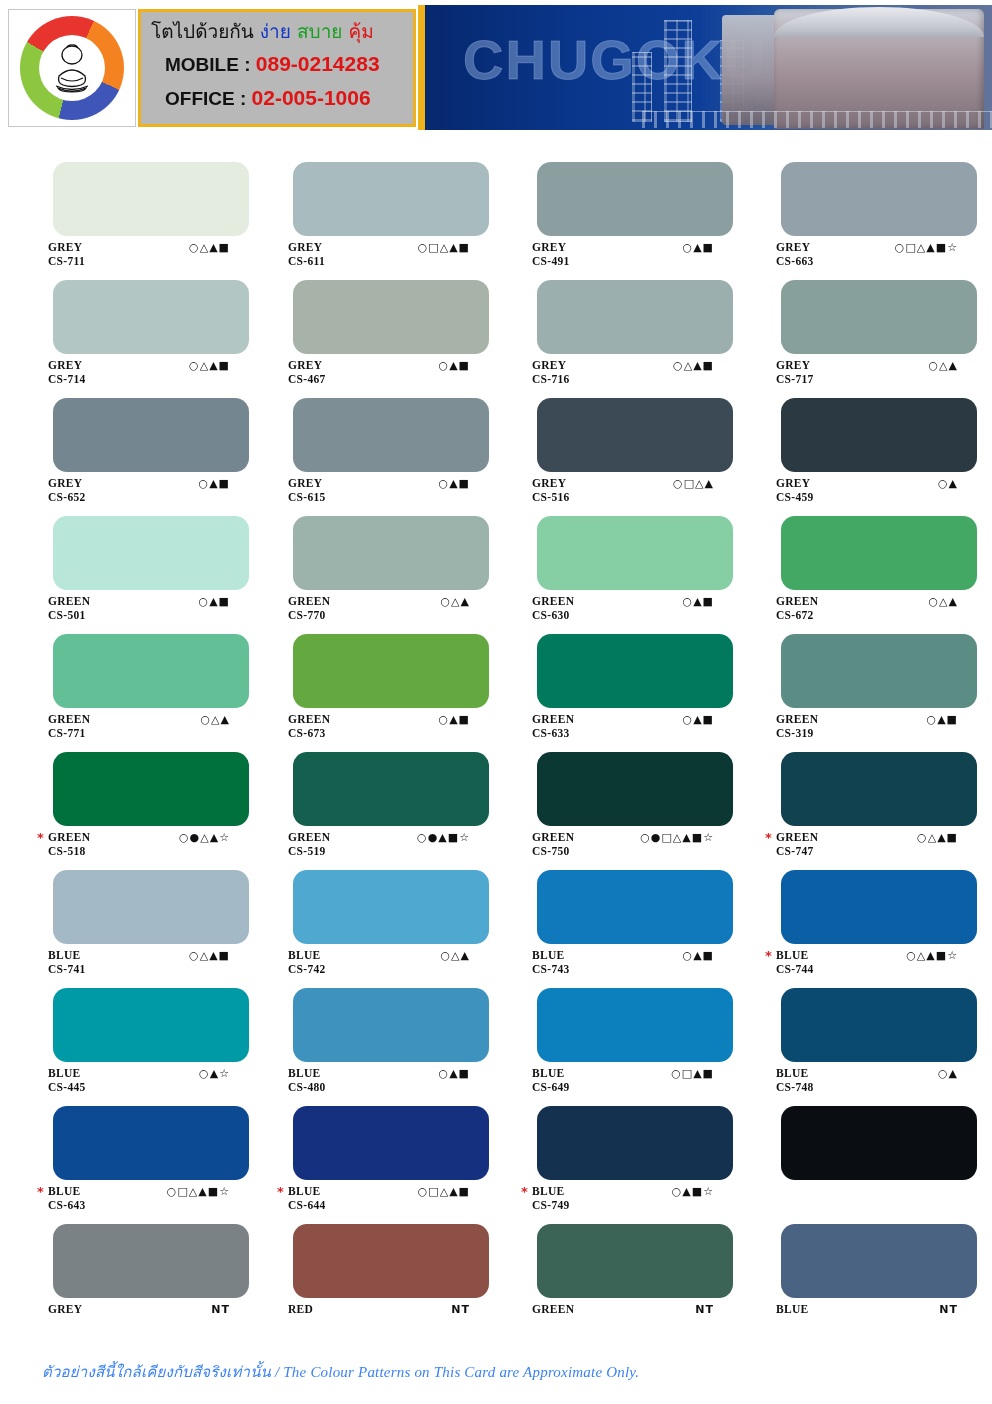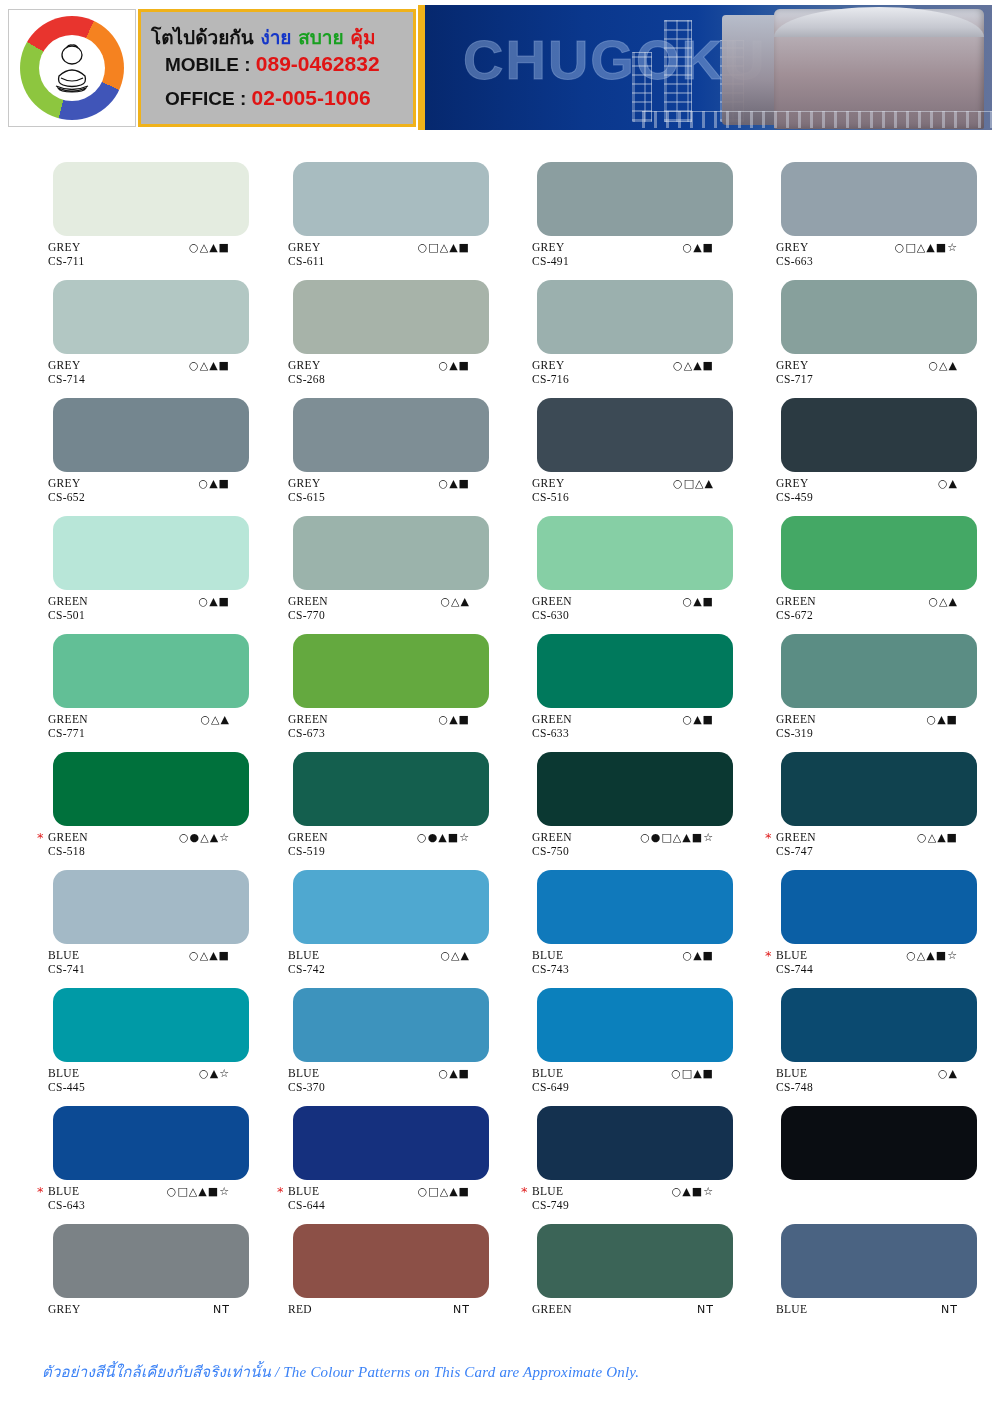--- a/index.html
+++ b/index.html
@@ -113,23 +113,22 @@
   #contact-box{
     position:absolute;left:138px;top:9px;
     width:278px;height:118px;
     background:#b8b8b8;
     border:3px solid #f0b21a;
     box-sizing:border-box;
   }
   #tagline{
     position:absolute;left:10px;top:4px;
     font-family:"DejaVu Sans", sans-serif;
-    font-size:19px;font-weight:bold;
+    font-size:19px;font-weight:normal;
     white-space:nowrap;
-    margin-top:6px;
   }
   .tl-1{color:#111111;}
   .tl-2{color:#1436c8;}
   .tl-3{color:#18a020;}
   .tl-4{color:#e01414;}
   .contact-line{
     position:absolute;left:24px;
     font-family:"Liberation Sans", sans-serif;
     font-weight:bold;font-size:19px;
     white-space:nowrap;
@@ -167,21 +166,21 @@
   .cell.c3 .chip{margin-left:29px;}
   .meta{
     position:absolute;
     left:0;right:0;
     top:94px;
     height:24px;
     font-size:11.5px;
     color:#111;
     line-height:11.5px;
   }
-  .meta-inner{position:relative;height:24px;}
+  .meta-inner{position:relative;height:24px;font-weight:bold;}
   .star{
     position:absolute;
     color:#e02020;
     font-size:13px;
     font-family:"DejaVu Sans", sans-serif;
     line-height:12px;
   }
   .names{
     position:absolute;
     font-family:"Liberation Serif", serif;
@@ -255,21 +254,21 @@
 
   <div id="contact-box">
     <div id="tagline">
       <span class="tl-1">โตไปด้วยกัน</span>
       <span class="tl-2">ง่าย</span>
       <span class="tl-3">สบาย</span>
       <span class="tl-4">คุ้ม</span>
     </div>
     <div class="contact-line" id="contact-mobile">
       <span class="c-label">MOBILE :</span>
-      <span class="c-value">089-0462832</span>
+      <span class="c-value">089-0214283</span>
     </div>
     <div class="contact-line" id="contact-office">
       <span class="c-label">OFFICE  :</span>
       <span class="c-value">02-005-1006</span>
     </div>
   </div>
 </div>
 
 <div id="grid">
     <div class="swatch-row">
@@ -334,21 +333,21 @@
             <span class="symbols">○△▲■</span>
           </div>
         </div>
       </div>
       <div class="cell c1">
         <div class="chip" style="background: rgb(167, 179, 169);"></div>
         <div class="meta">
           <div class="meta-inner">
             <span class="names">
               <span class="cname">GREY</span>
-              <span class="ccode">CS-268</span>
+              <span class="ccode">CS-467</span>
             </span>
             <span class="symbols">○▲■</span>
           </div>
         </div>
       </div>
       <div class="cell c2">
         <div class="chip" style="background: rgb(155, 176, 174);"></div>
         <div class="meta">
           <div class="meta-inner">
             <span class="names">
@@ -637,21 +636,21 @@
             <span class="symbols">○▲☆</span>
           </div>
         </div>
       </div>
       <div class="cell c1">
         <div class="chip" style="background: rgb(61, 147, 189);"></div>
         <div class="meta">
           <div class="meta-inner">
             <span class="names">
               <span class="cname">BLUE</span>
-              <span class="ccode">CS-370</span>
+              <span class="ccode">CS-480</span>
             </span>
             <span class="symbols">○▲■</span>
           </div>
         </div>
       </div>
       <div class="cell c2">
         <div class="chip" style="background: rgb(11, 128, 188);"></div>
         <div class="meta">
           <div class="meta-inner">
             <span class="names">

